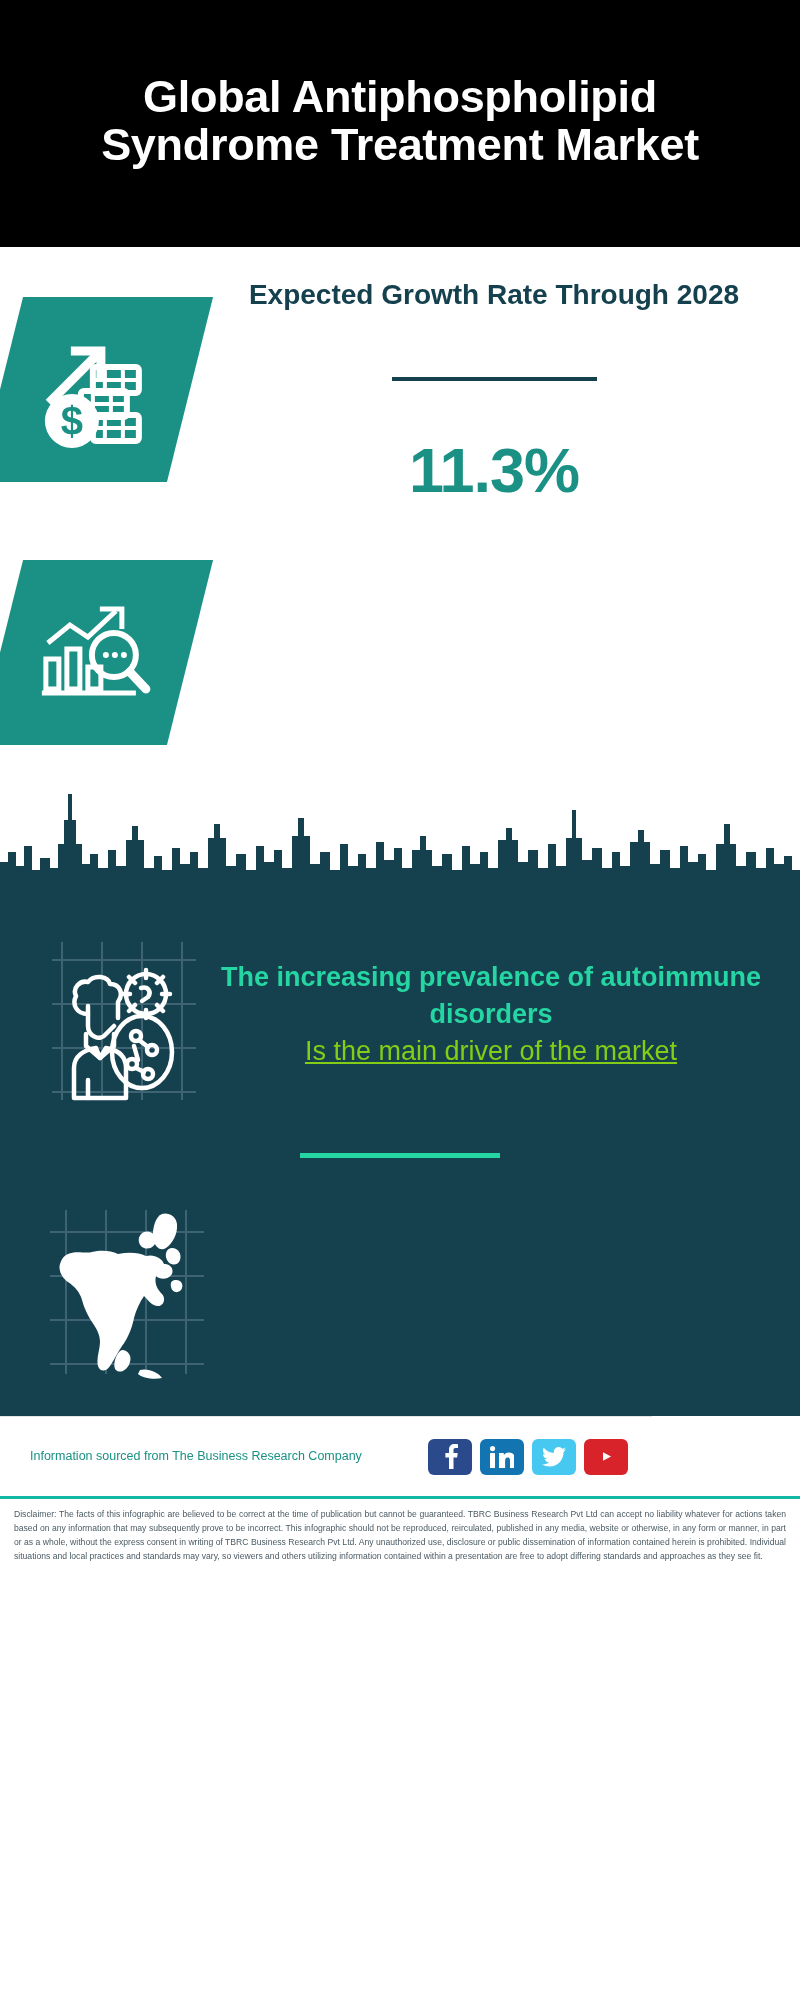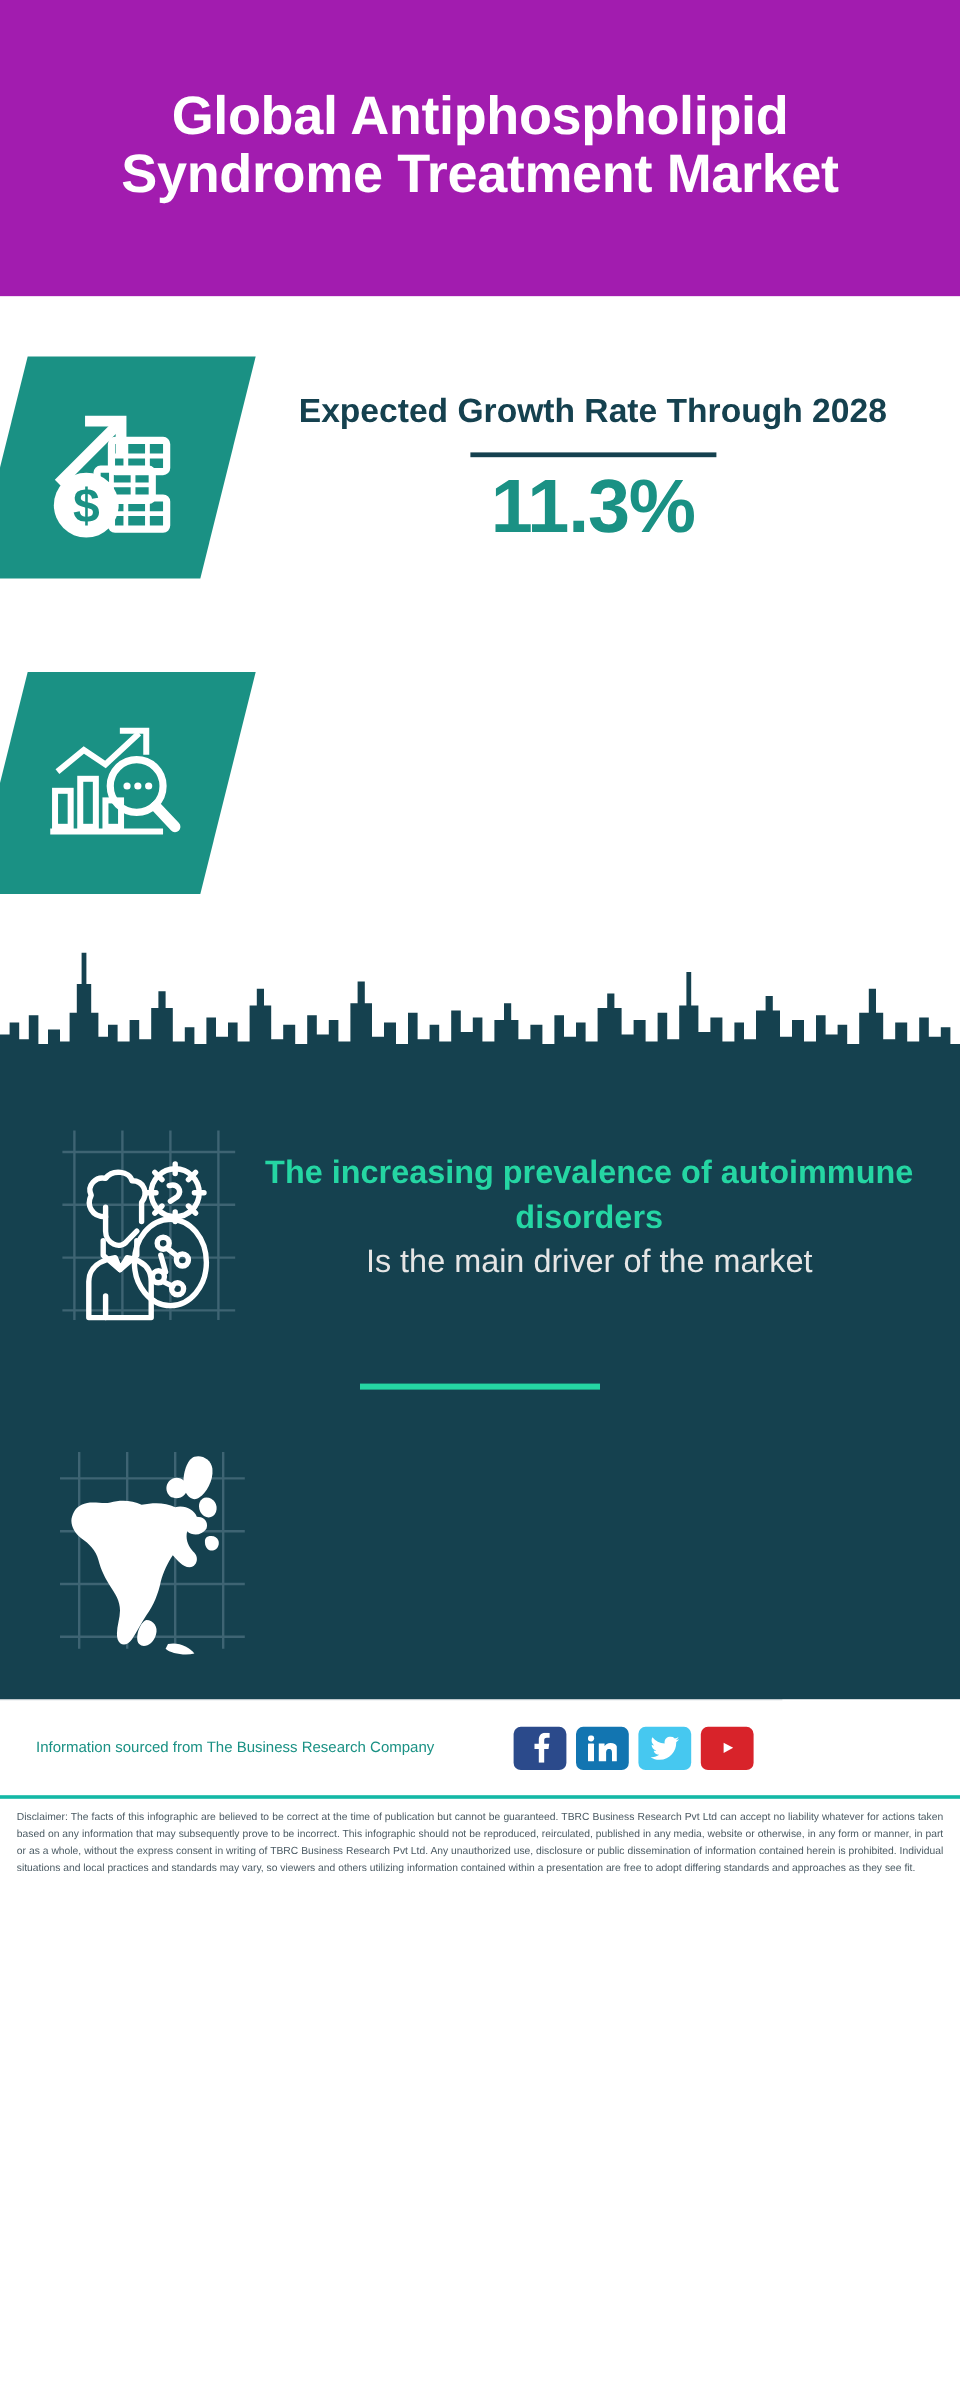--- a/index.html
+++ b/index.html
@@ -8,21 +8,21 @@
     background:#ffffff;
     font-family:"Liberation Sans", sans-serif;
     overflow:hidden;
     position:relative;
   }
   .page{width:800px;height:2000px;position:relative;}
 
   
   .header{
     width:800px;height:247px;
-    background:#a21caf;
+    background:#000000;
     display:flex;align-items:center;justify-content:center;
     box-sizing:border-box;padding:8px 60px 14px;
   }
   .header-title{
     color:#ffffff;
     font-size:45px;
     font-weight:bold;
     line-height:1.06;
     text-align:center;
     letter-spacing:-0.3px;
@@ -39,21 +39,21 @@
 
   .badge{
     width:190px;height:185px;
     background:#1a9184;
     transform:skewX(-14deg);
     display:flex;align-items:center;justify-content:center;
     flex:0 0 auto;
   }
   .badge-inner{transform:skewX(14deg);display:block;line-height:0;}
 
-  .stat-text{flex:1 1 auto;display:flex;flex-direction:column;align-items:center;}
+  .stat-text{flex:1 1 auto;display:flex;flex-direction:column;align-items:center;gap:48px;}
   .stat-label{
     color:#15414f;font-size:28px;font-weight:bold;line-height:1.42;
     text-align:center;
   }
   .rule{
     width:205px;height:4px;background:#15414f;margin:14px 0 8px;
   }
   .stat-value{
     color:#1a9184;font-size:63px;font-weight:bold;line-height:1.05;
     text-align:center;letter-spacing:-1px;
@@ -75,21 +75,21 @@
   .fact-region{padding:6px 44px 30px 44px;}
 
   .grid-icon{position:relative;flex:0 0 auto;}
   .grid-icon svg{display:block;}
 
   .fact-copy{flex:1 1 auto;text-align:center;}
   .fact-strong{
     color:#25d6a3;font-size:27px;font-weight:bold;line-height:1.38;
   }
   .fact-normal{
-    color:#e5e5e5;font-size:27px;font-weight:normal;line-height:1.38;
+    color:#84cc16;font-size:27px;font-weight:normal;line-height:1.38;text-decoration:underline;
   }
   .divider{
     width:200px;height:5px;background:#25d6a3;margin:40px auto 38px;
   }
 
   
   .footer{
     width:652px;height:80px;background:#ffffff;
     display:flex;align-items:center;
     box-sizing:border-box;padding:0 24px 0 30px;

